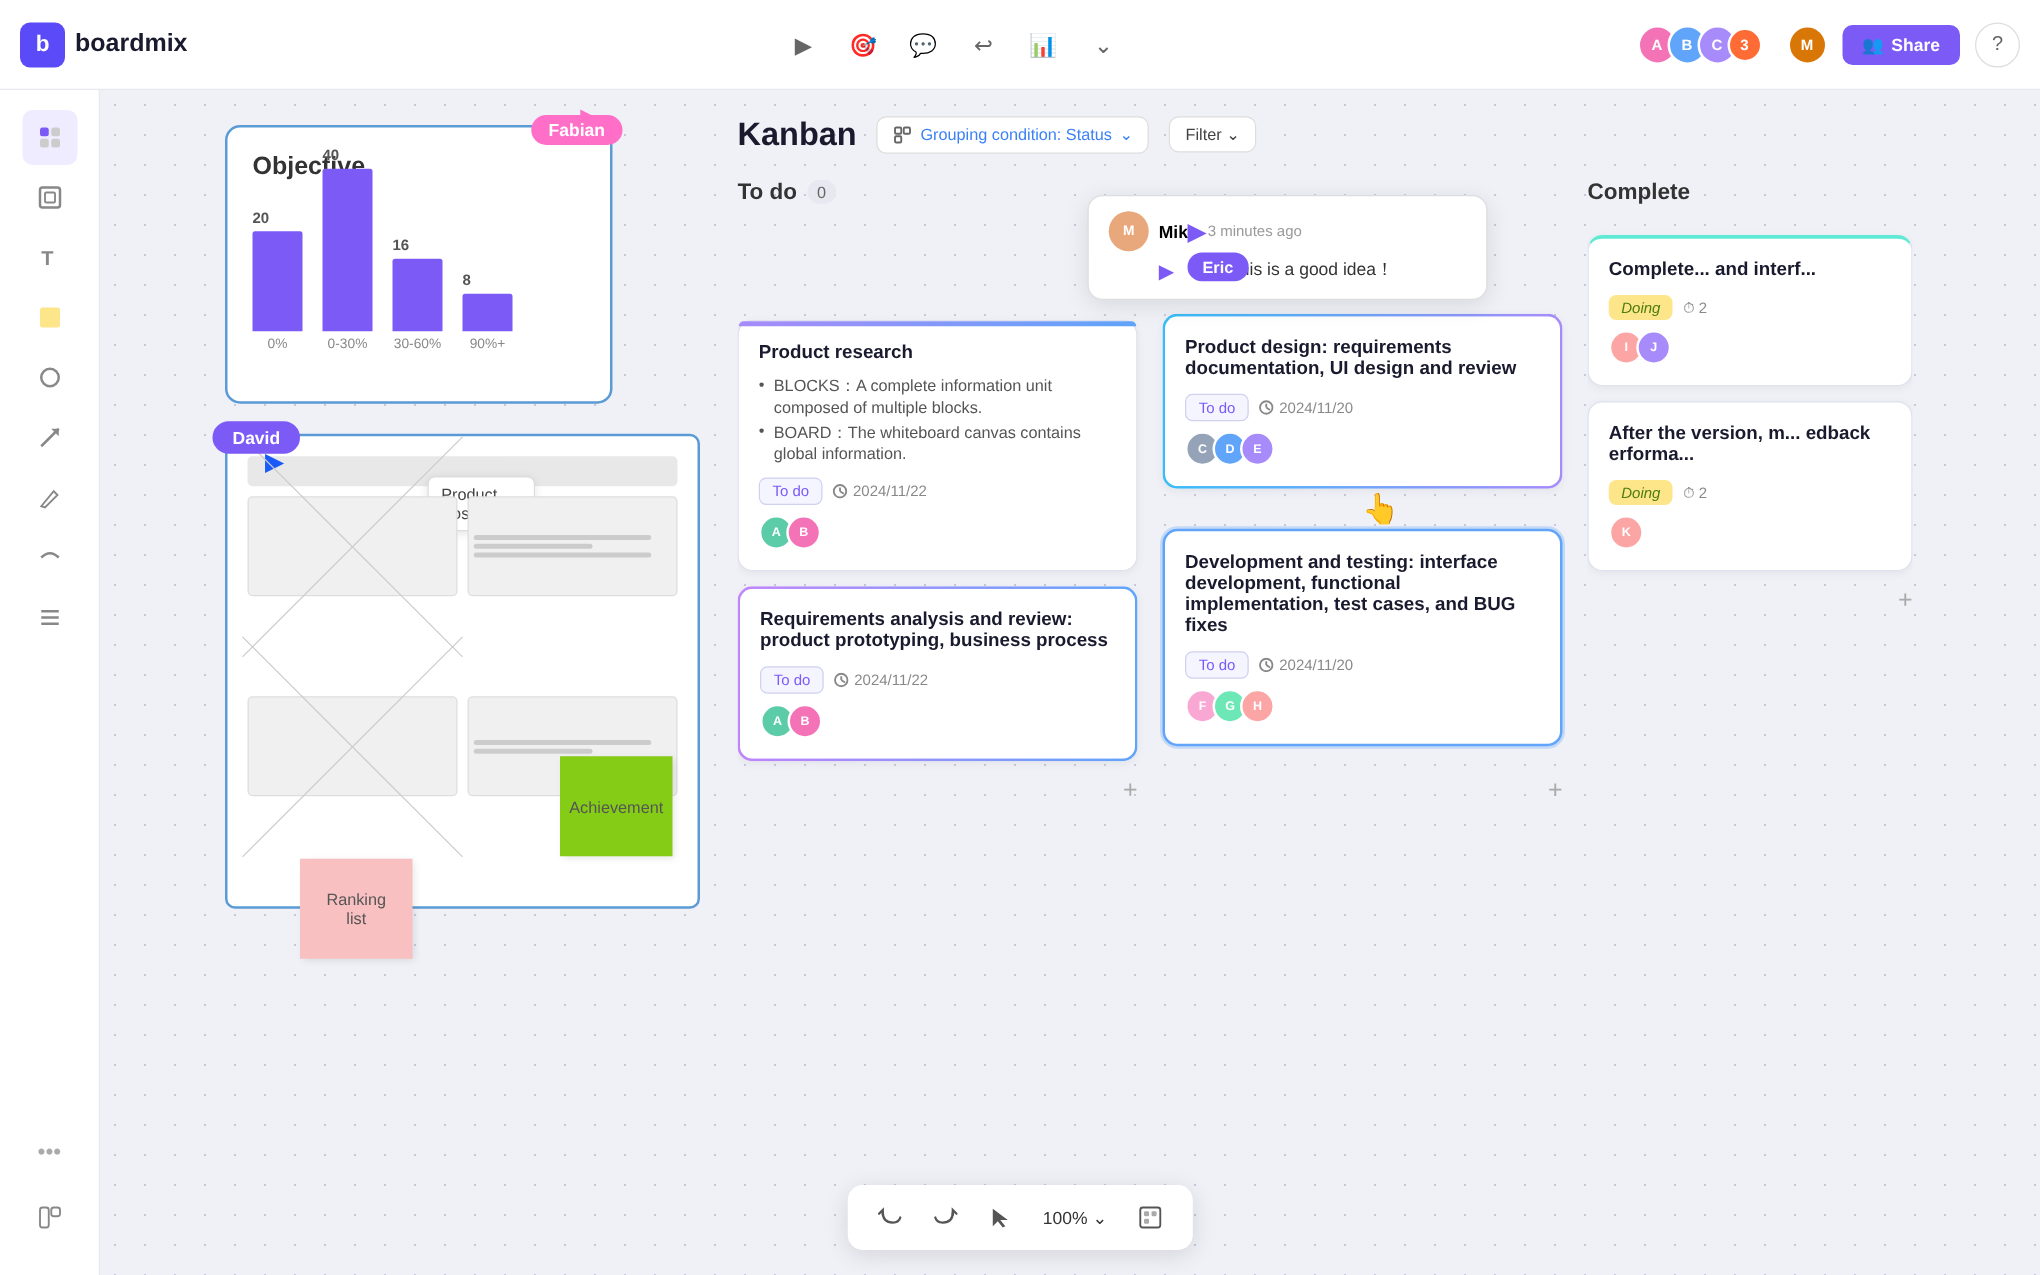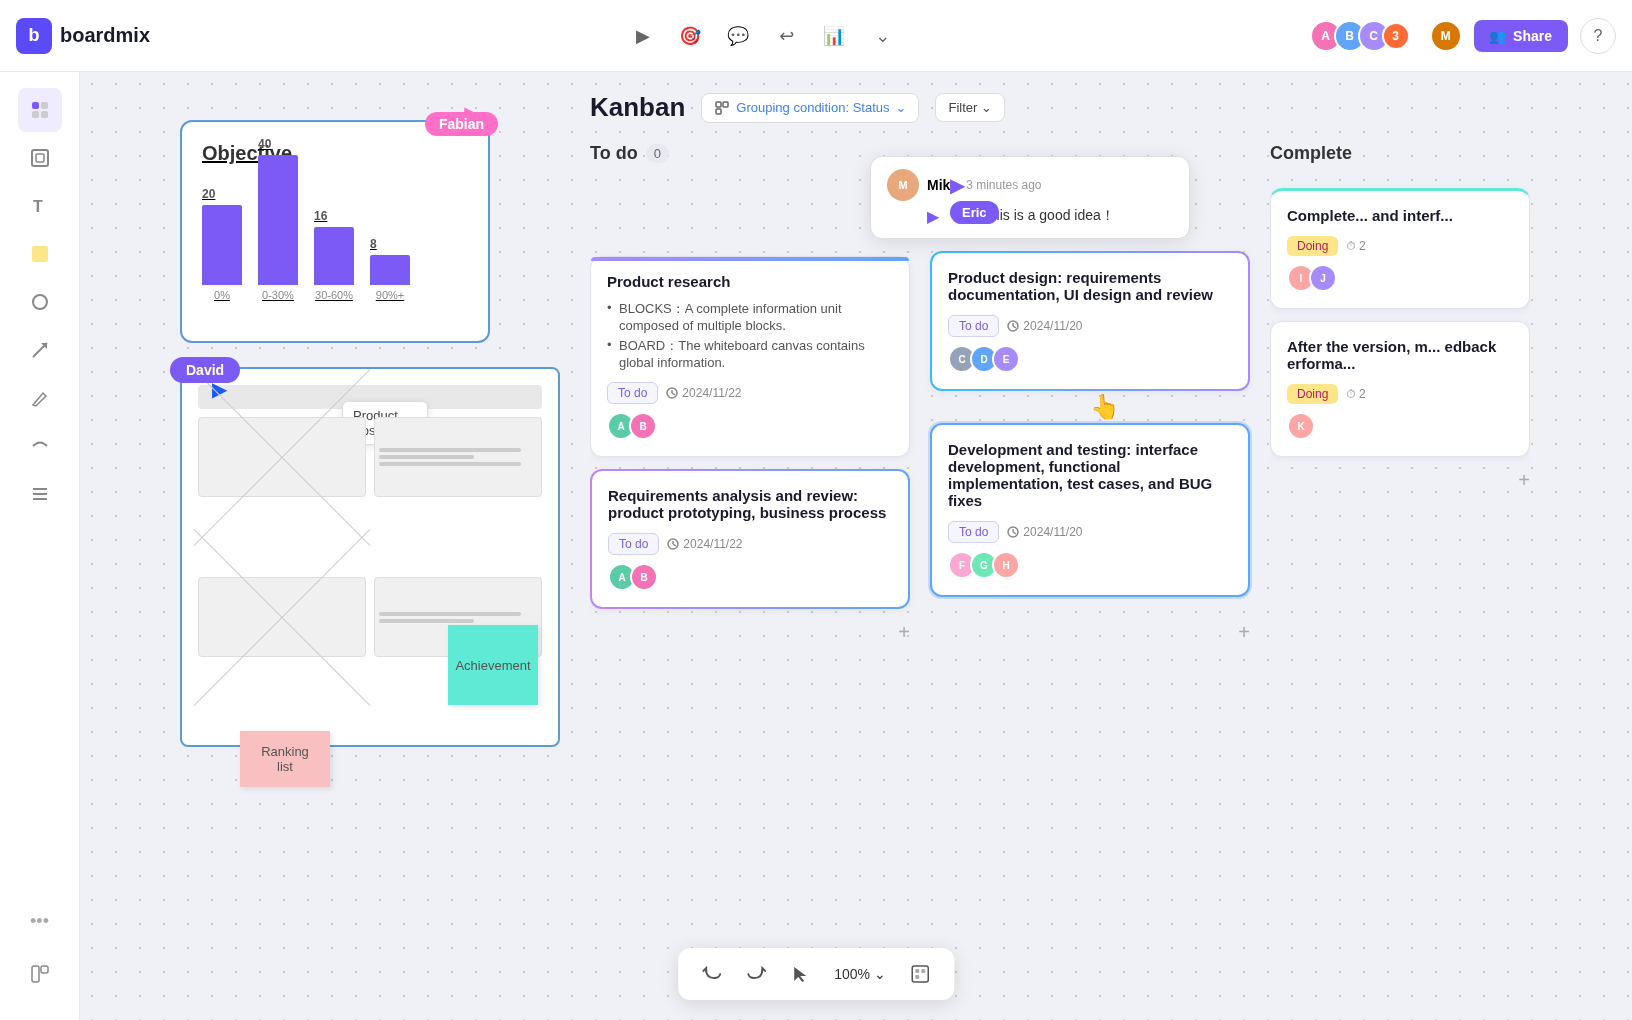--- a/index.html
+++ b/index.html
@@ -157,24 +157,23 @@
       bottom: 0;
       background: #f0f0f7;
       background-image: radial-gradient(circle, #c8c8d8 1px, transparent 1px);
       background-size: 24px 24px;
       overflow: hidden;
     }
 
     
     .design-panel {
       position: absolute;
-      top: 48px;
+      top: 28px;
       left: 100px;
       width: 400px;
-      text-decoration: underline;
     }
 
     
     .chart-card {
       background: white;
       border: 2px solid #5b9bd5;
       border-radius: 12px;
       padding: 20px;
       width: 310px;
       margin-bottom: 24px;
@@ -310,38 +309,38 @@
       height: 4px;
       background: #ccc;
       border-radius: 2px;
       width: 90%;
     }
     .wf-line.short { width: 60%; }
     .achievement-sticky {
       position: absolute;
       bottom: 40px;
       right: 20px;
-      background: #5eead4;
+      background: #84cc16;
       width: 90px;
       height: 80px;
       display: flex;
       align-items: center;
       justify-content: center;
       font-size: 13px;
       font-weight: 500;
       color: #555;
       box-shadow: 2px 2px 6px rgba(0,0,0,0.1);
     }
     .ranking-sticky {
       position: absolute;
       bottom: -40px;
       left: 60px;
       background: #f8c0c0;
       width: 90px;
-      height: 56px;
+      height: 80px;
       display: flex;
       align-items: center;
       justify-content: center;
       font-size: 13px;
       font-weight: 500;
       color: #555;
       text-align: center;
       box-shadow: 2px 2px 6px rgba(0,0,0,0.1);
     }
 
@@ -568,22 +567,23 @@
       flex: 0 0 220px;
       overflow: hidden;
     }
 
     
     .doing-tag {
       background: #fde68a;
       border-radius: 6px;
       padding: 3px 10px;
       font-size: 12px;
-      color: #be185d;
+      color: #4d7c0f;
       display: inline-block;
+      font-style: italic;
     }
 
     
     .bottom-toolbar {
       position: fixed;
       bottom: 20px;
       left: 50%;
       transform: translateX(-50%);
       background: white;
       border-radius: 12px;

